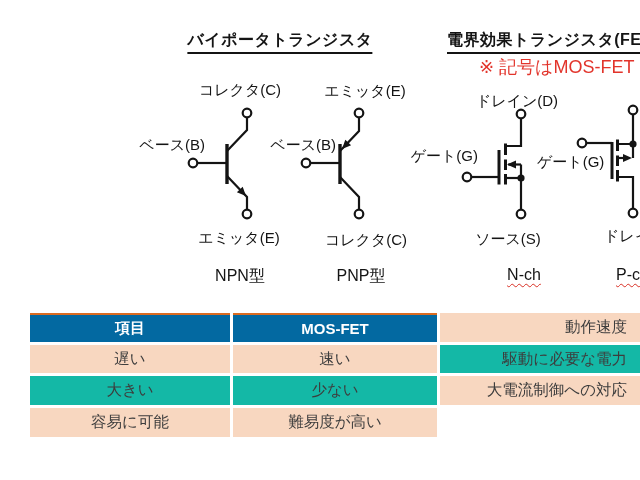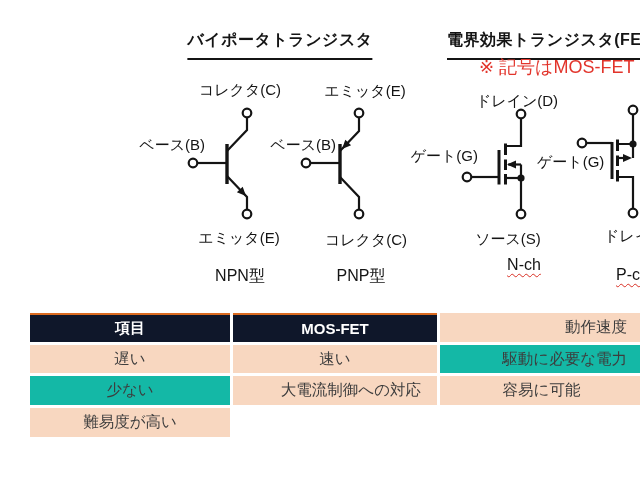--- a/index.html
+++ b/index.html
@@ -2,39 +2,39 @@
 <html><head>
 <meta charset="utf-8">
 <style>
   html,body{margin:0;padding:0;}
   body{
     width:640px;height:480px;overflow:hidden;position:relative;background:#ffffff;
     font-family:"Liberation Sans","DejaVu Sans",sans-serif;color:#141414;
   }
   .title{
     position:absolute;top:30px;font-size:16px;font-weight:600;white-space:nowrap;
-    border-bottom:2px solid #141414;padding-bottom:7px;letter-spacing:.5px;
+    border-bottom:2px solid #141414;padding-bottom:1px;letter-spacing:.5px;
   }
   .title.t1{left:280px;transform:translateX(-50%);}
   .title.t2{left:447px;}
   .note{position:absolute;left:479px;top:55px;font-size:18px;color:#E2342B;white-space:nowrap;}
   .lbl{position:absolute;font-size:15px;white-space:nowrap;color:#141414;}
   .lbl.ctr{transform:translateX(-50%);}
   .typ{position:absolute;font-size:16px;white-space:nowrap;color:#141414;}
   .typ.ctr{transform:translateX(-50%);}
   .squig{text-decoration:underline wavy #D93025 1px;text-underline-offset:3px;}
   svg.diagram{position:absolute;left:0;top:0;}
 
   .tbl{
     position:absolute;left:30px;top:313px;
     display:grid;grid-template-columns:200px 204px 203px;
     grid-template-rows:29px 28px 29px 29px;row-gap:3px;column-gap:3px;
   }
   .hcell{
-    background:#0f172a;color:#ffffff;font-weight:bold;font-size:15px;
+    background:#0369a1;color:#ffffff;font-weight:bold;font-size:15px;
     display:flex;align-items:center;justify-content:center;
     box-sizing:border-box;border-top:2.5px solid #DB6B20;
   }
   .cell{
     font-size:15.5px;color:#3d3d3d;display:flex;align-items:center;justify-content:center;
     box-sizing:border-box;
   }
   .cell.item{justify-content:flex-end;padding-right:16px;text-align:right;}
   .rA{background:#F8D7C0;}
   .rB{background:#14b8a6;}
@@ -118,30 +118,31 @@
 
 <div class="lbl ctr" style="left:517px;top:92px">ドレイン(D)</div>
 <div class="lbl" style="right:162px;top:147px">ゲート(G)</div>
 <div class="lbl ctr" style="left:508px;top:230px">ソース(S)</div>
 
 <div class="lbl" style="left:537px;top:153px">ゲート(G)</div>
 <div class="lbl" style="left:604px;top:227px">ドレイン(D)</div>
 
 <div class="typ ctr" style="left:240px;top:266px">NPN型</div>
 <div class="typ ctr" style="left:361px;top:266px">PNP型</div>
-<div class="typ ctr squig" style="left:524px;top:256px">N-ch</div>
+<div class="typ ctr squig" style="left:524px;top:266px">N-ch</div>
 <div class="typ squig" style="left:616px;top:266px">P-ch</div>
 
 <div class="tbl">
   <div class="hcell">項目</div>
   <div class="hcell">MOS-FET</div>
 
   <div class="cell item rA">動作速度</div>
   <div class="cell rA">遅い</div>
   <div class="cell rA">速い</div>
 
   <div class="cell item rB">駆動に必要な電力</div>
+  <div class="cell rB">大きい</div>
   <div class="cell rB">少ない</div>
 
   <div class="cell item rA">大電流制御への対応</div>
   <div class="cell rA">容易に可能</div>
   <div class="cell rA">難易度が高い</div>
 </div>
 
 </body></html>

